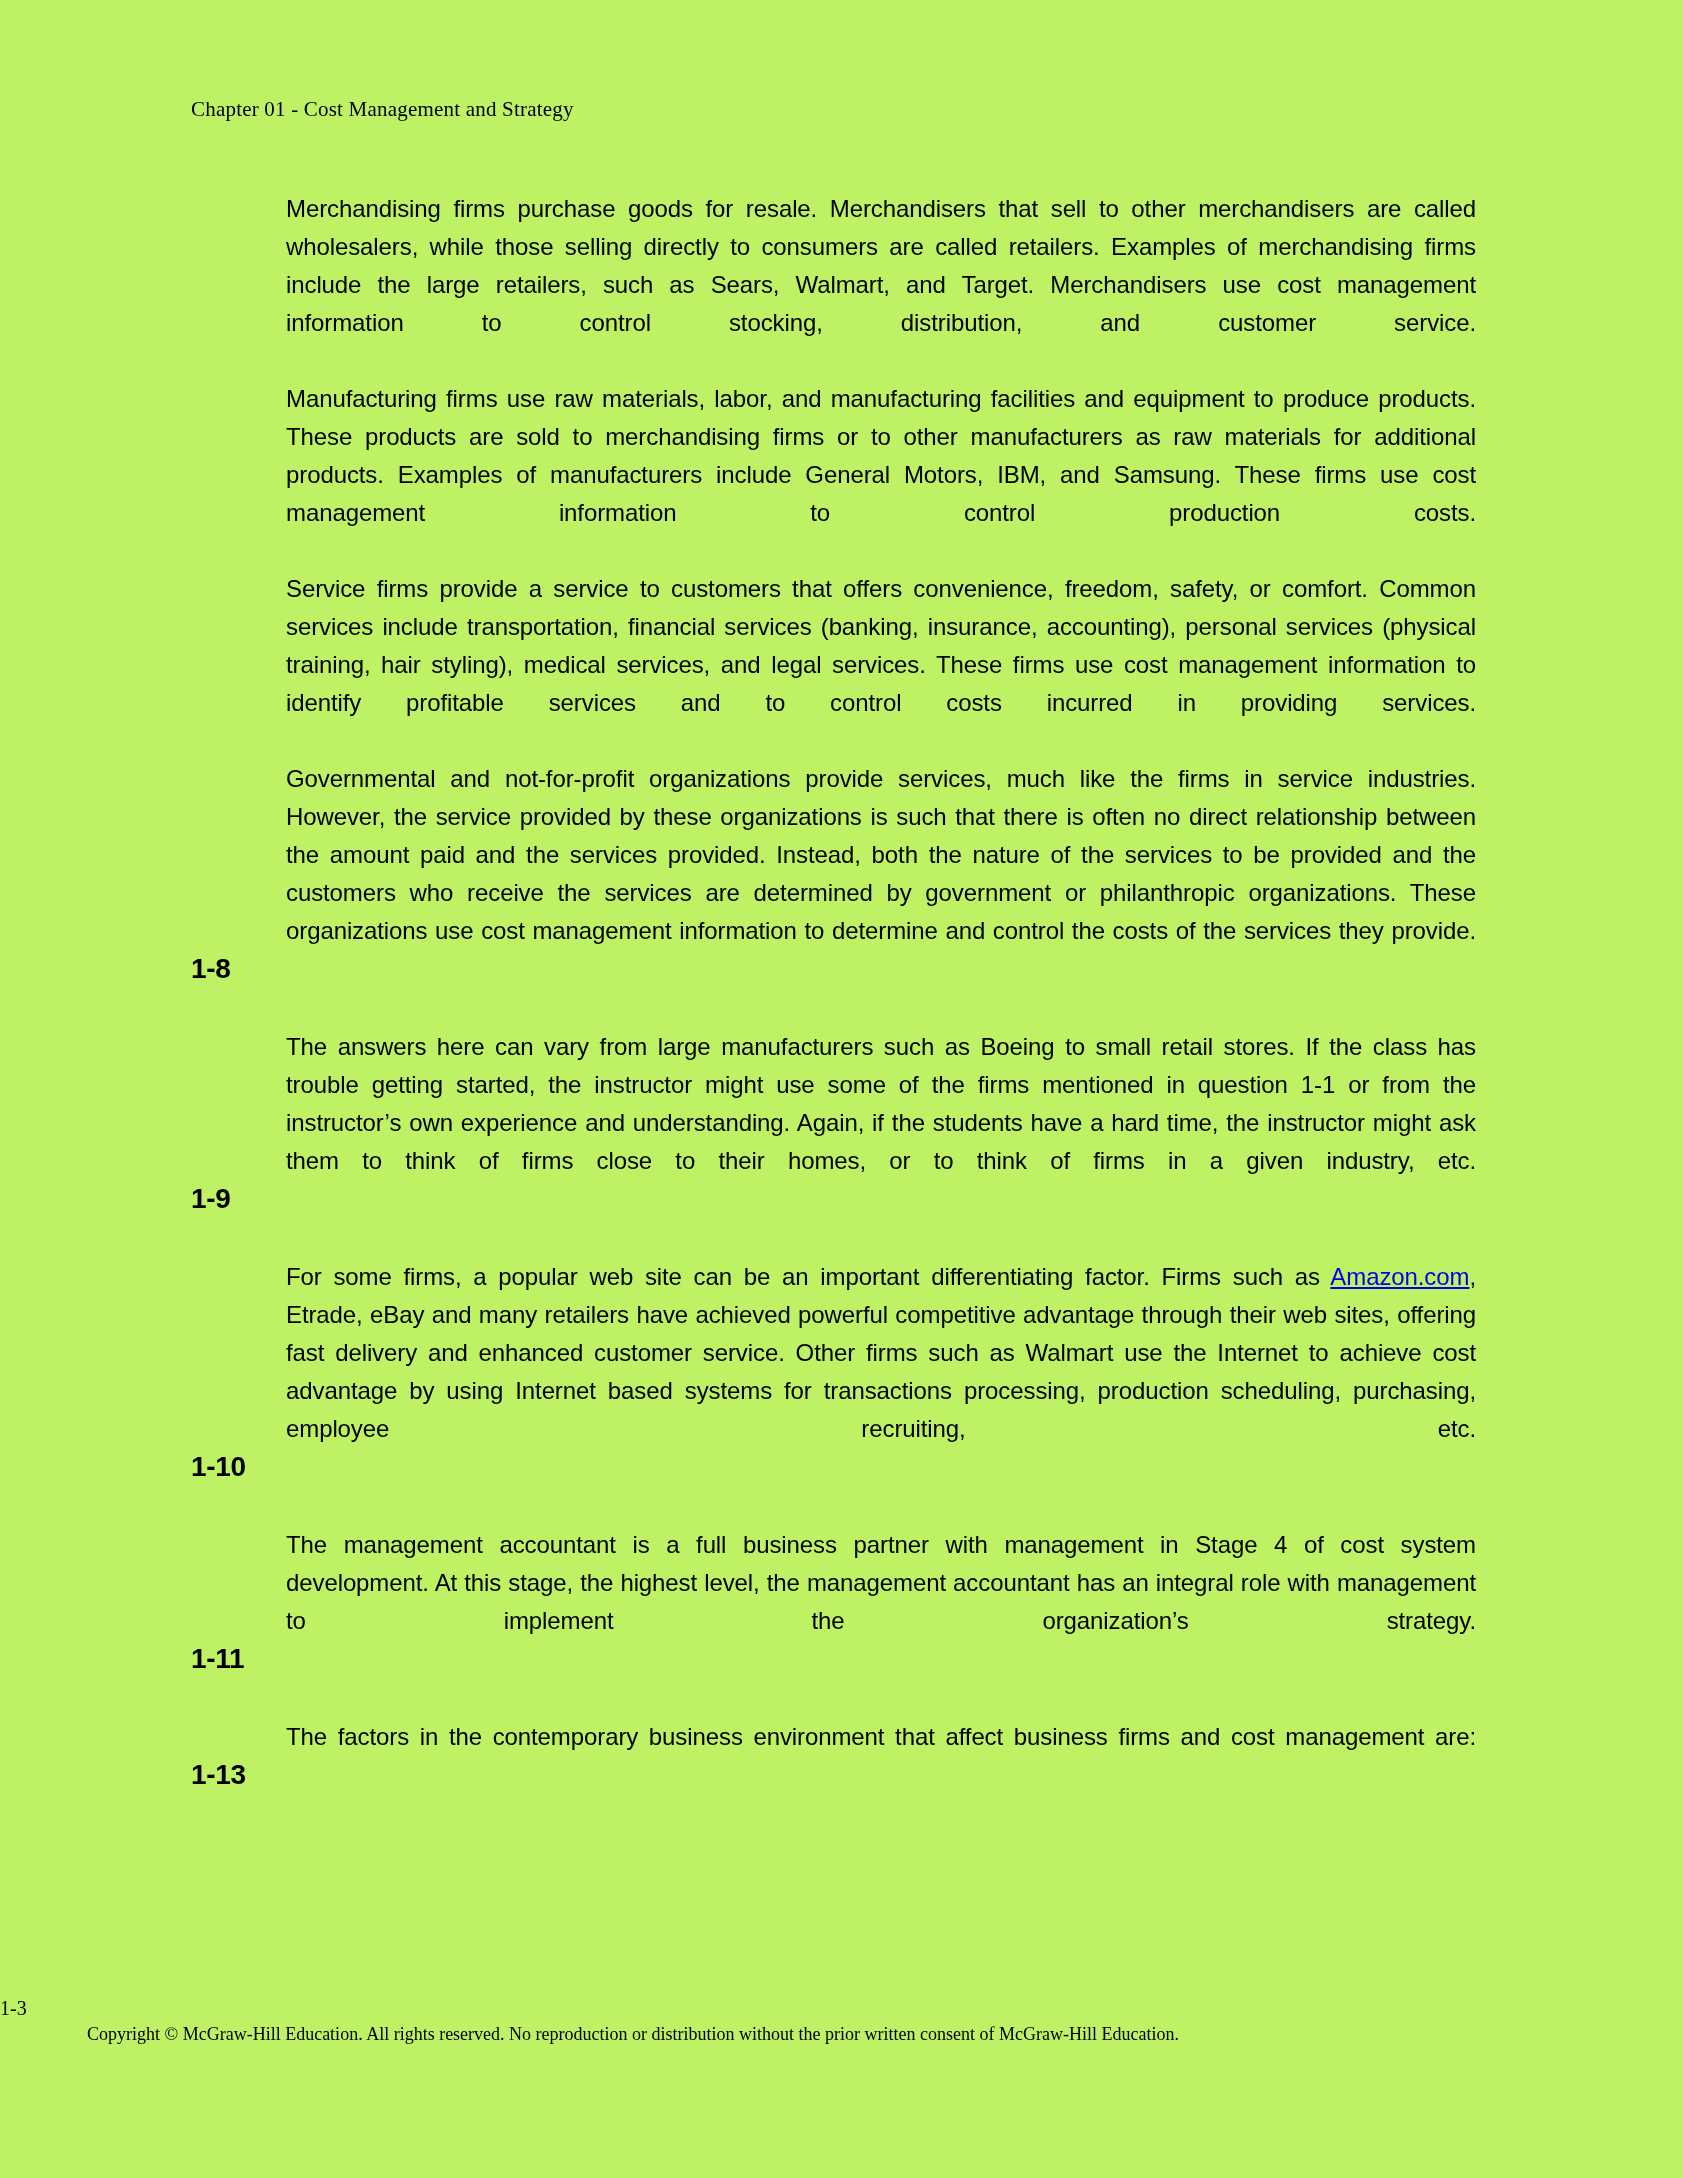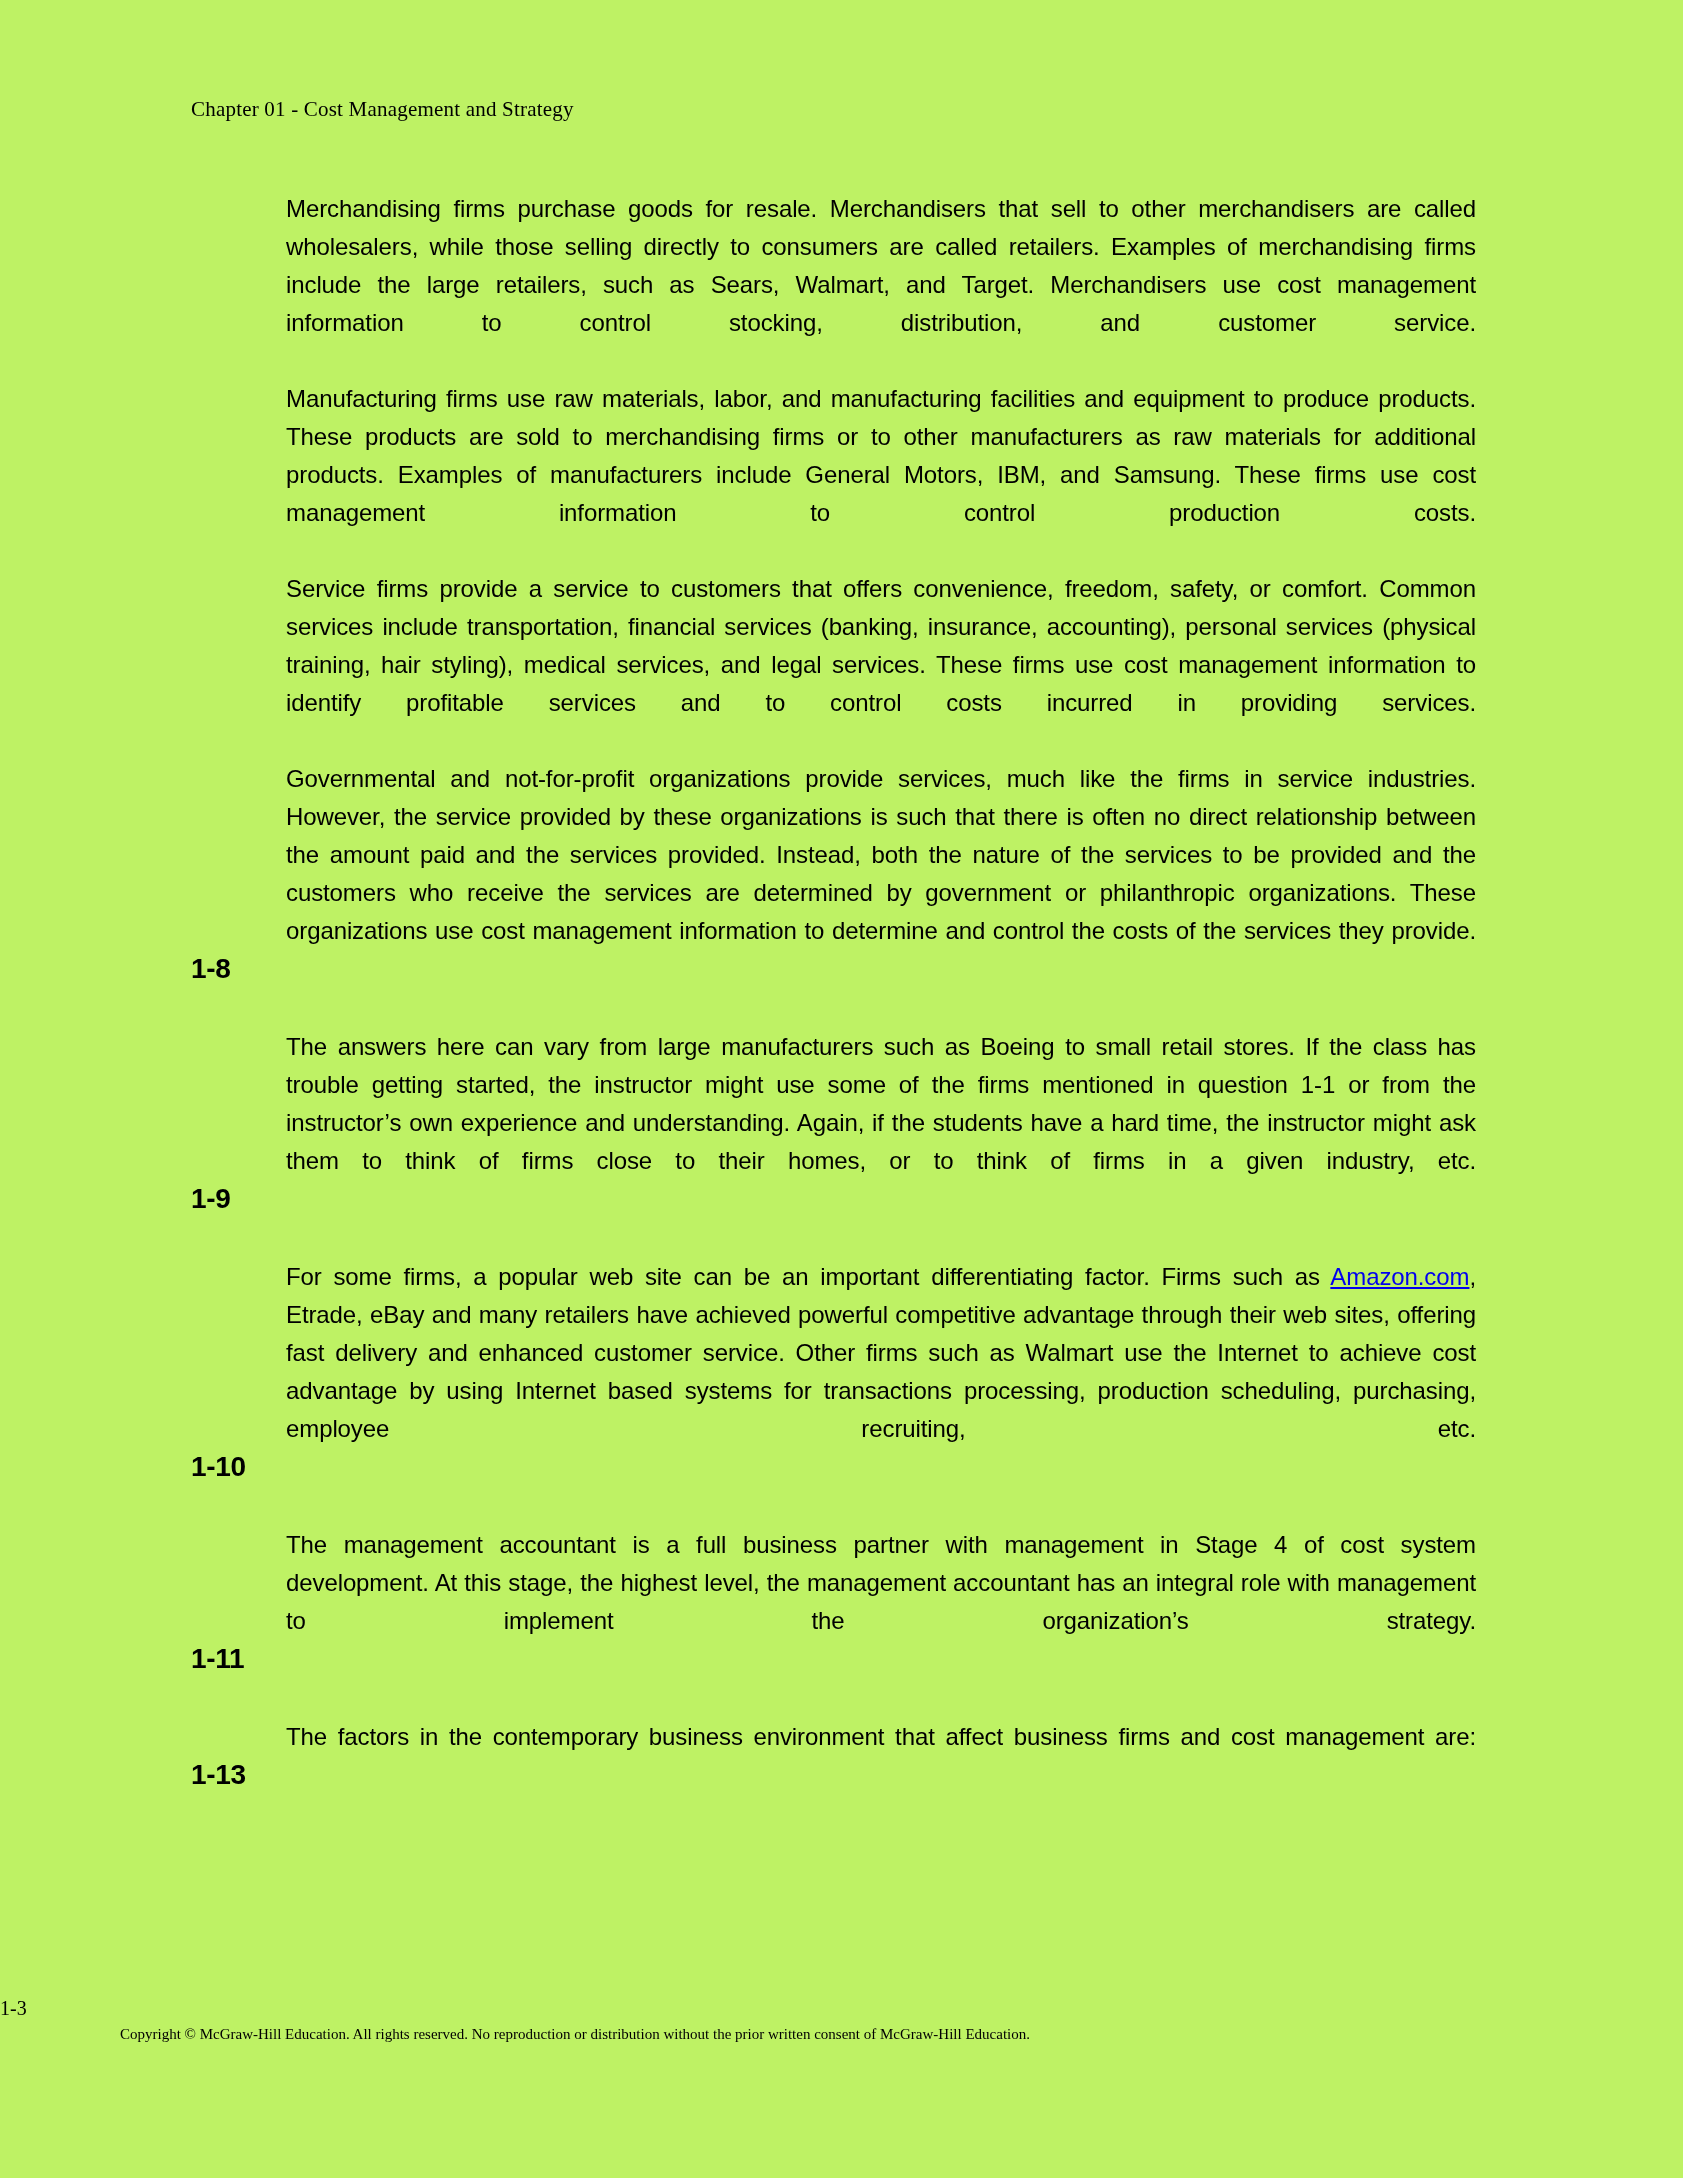--- a/index.html
+++ b/index.html
@@ -92,23 +92,23 @@
     top: 1995px;
     text-align: left;
     font-family: "Liberation Serif", "DejaVu Serif", serif;
     color: #000000;
   }
   .footer-page-number {
     font-size: 20px;
     line-height: 26px;
   }
   .footer-copyright {
-    font-size: 15px;
+    font-size: 18px;
     line-height: 26px;
-    padding: 0 120px;
+    padding: 0 87px;
   }
 </style>
 </head>
 <body>
 
 <div class="page">
 
   <div class="running-header">Chapter 01 - Cost Management and Strategy</div>
 
   <div class="body-block">

